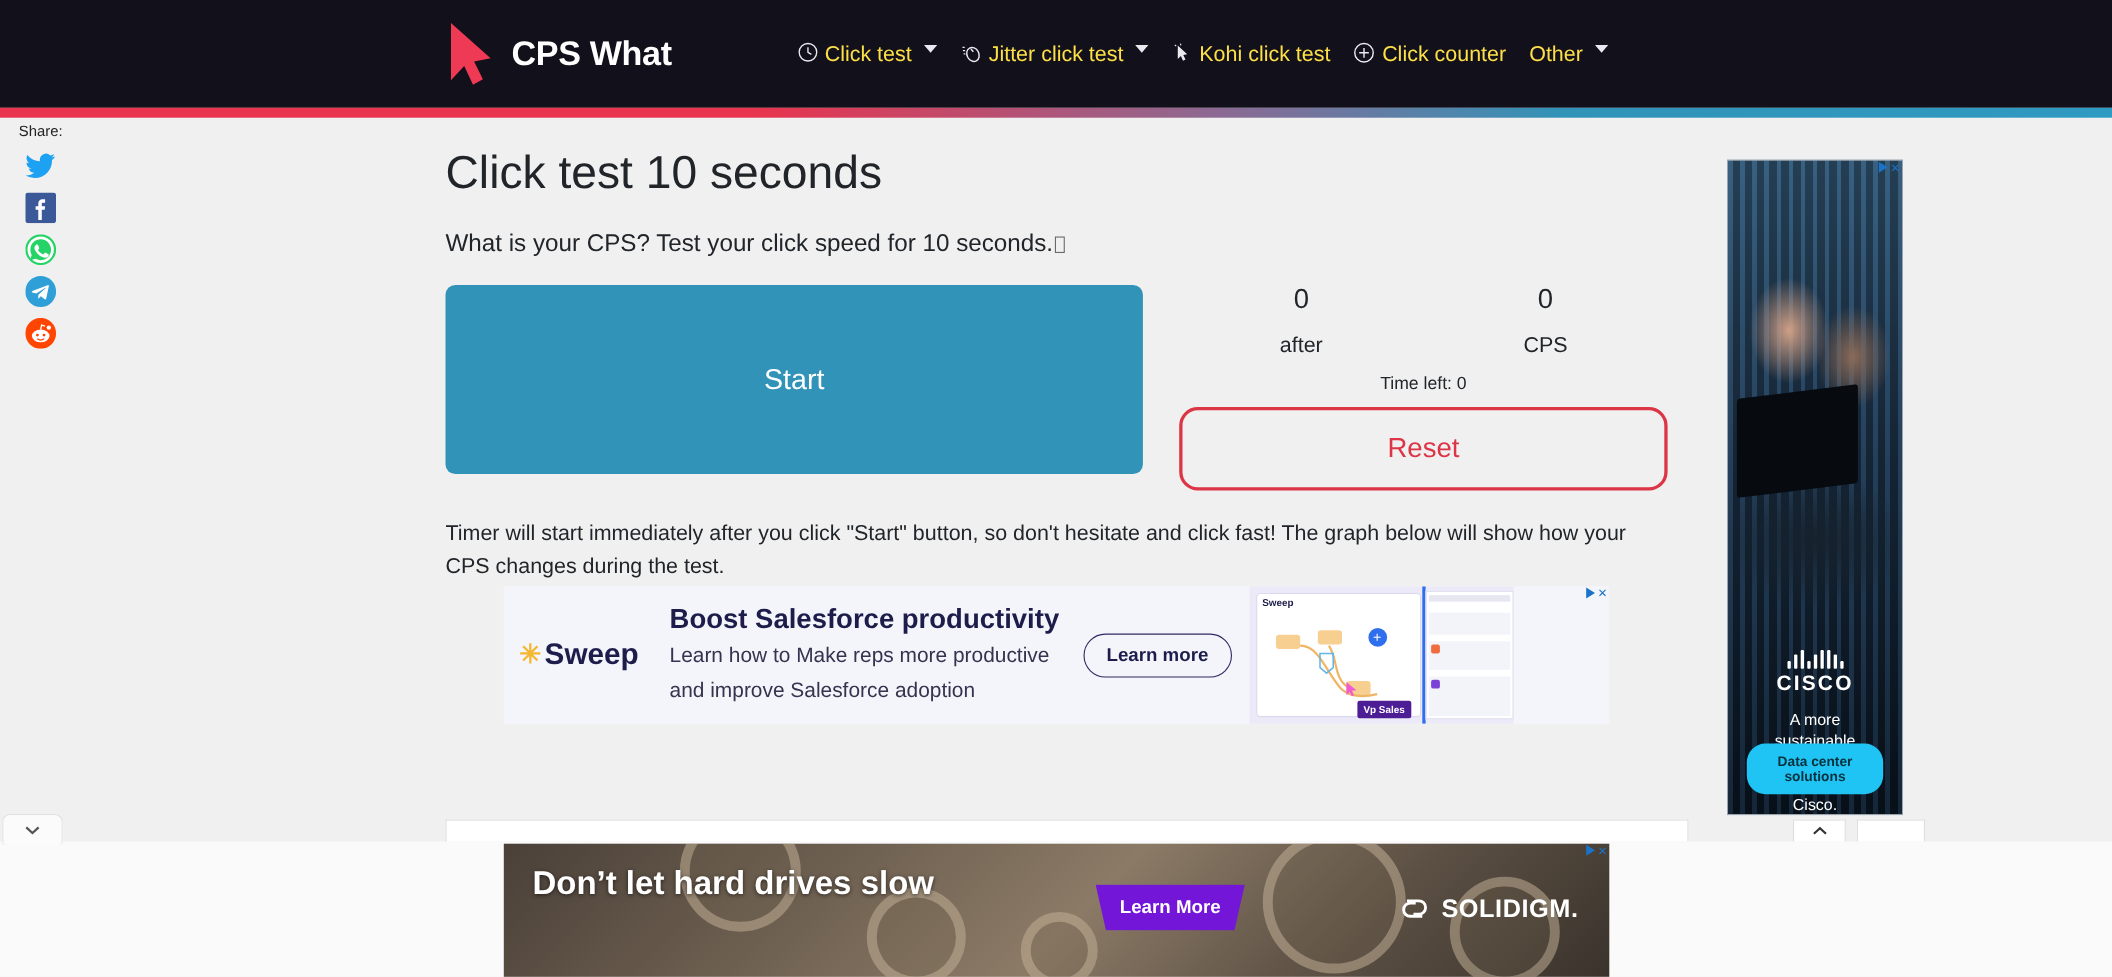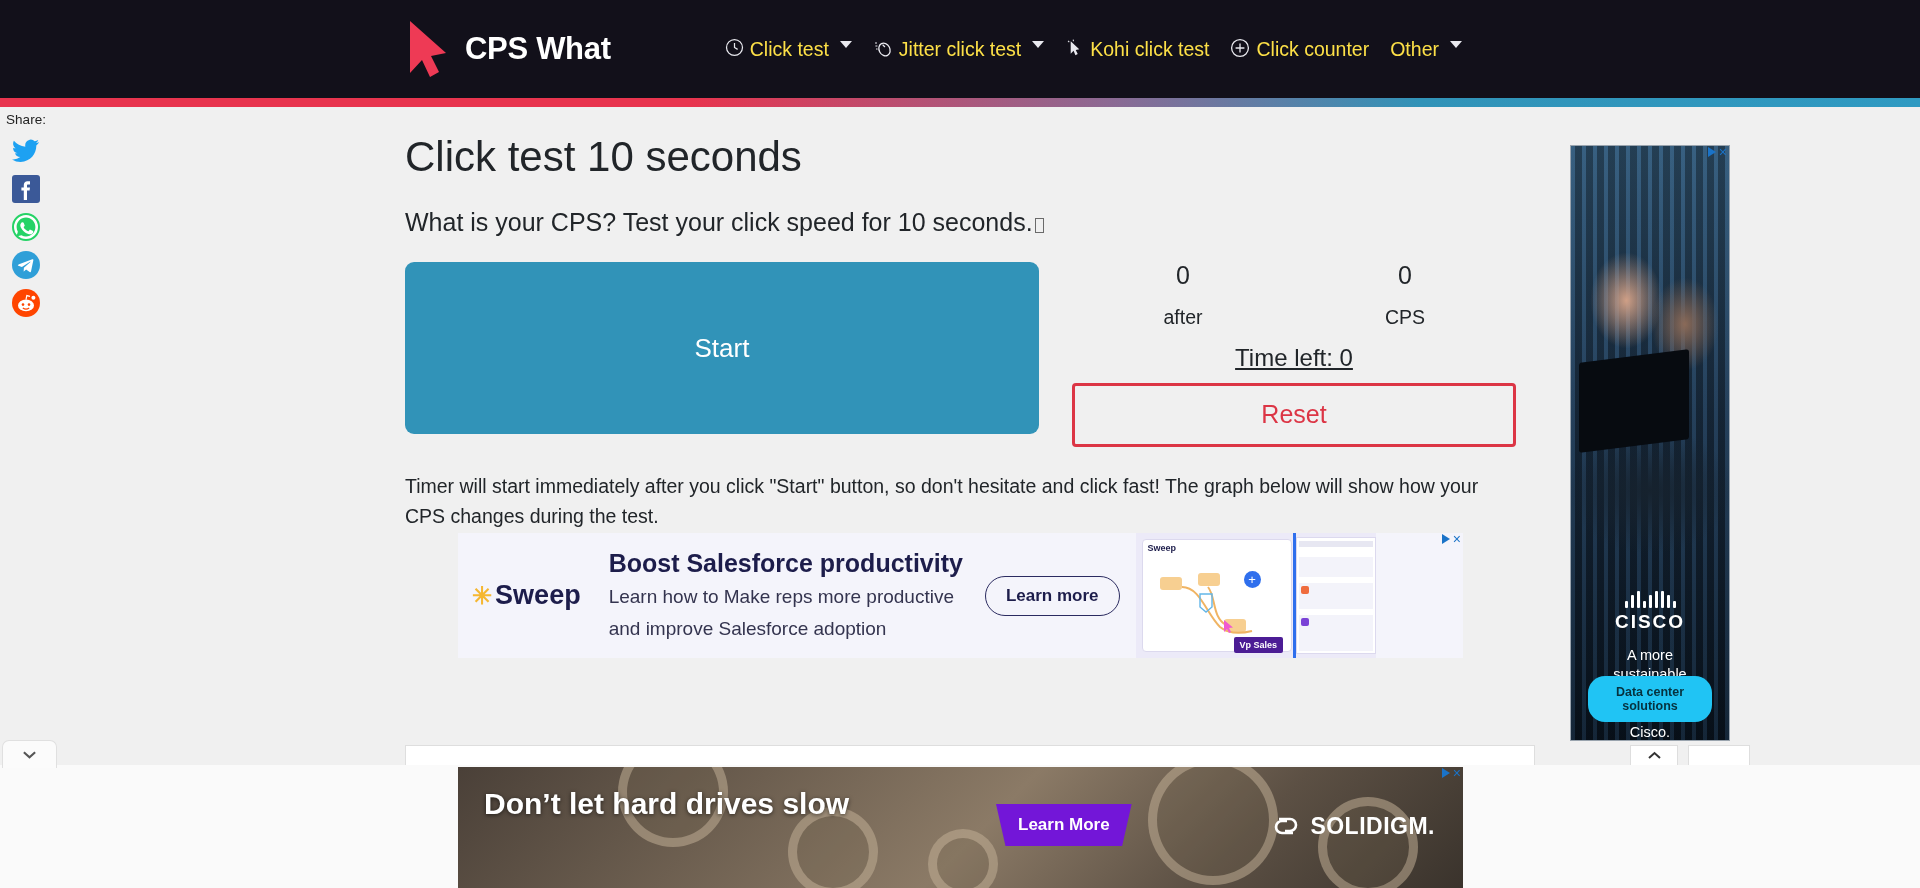--- a/index.html
+++ b/index.html
@@ -46,42 +46,42 @@
     margin-left: 5px; margin-top: 3px;
   }
   .gradient-bar {
     position: absolute; top: 98px; left: 0;
     width: 1920px; height: 9px;
     background: linear-gradient(90deg, #e8344e 0%, #e8344e 36%, #8b6a94 58%, #3193b8 74%, #2f9ac2 100%);
   }
 
   
   .share-bar {
-    position: absolute; left: 5px; top: 112px;
+    position: absolute; left: 16px; top: 112px;
     width: 42px;
     display: flex; flex-direction: column; align-items: center;
   }
   .share-label { font-size: 13.5px; color: #222; margin-bottom: 9px; }
   .share-ico {
     width: 30px; height: 30px; margin-bottom: 8px;
     display: flex; align-items: center; justify-content: center;
     cursor: pointer;
   }
 
   
   .main {
     position: absolute; left: 405px; top: 107px;
     width: 1130px;
   }
   h1.page-title {
     font-size: 42px; font-weight: normal; color: #212529;
     margin: 25px 0 0 0; line-height: 1.2;
   }
   .subtitle {
-    font-size: 25px; color: #212529; margin-top: 26px;
+    font-size: 22px; color: #212529; margin-top: 26px;
   }
   .glyph-box {
     display: inline-block; width: 9px; height: 15px;
     border: 1px solid #6a6a6a; vertical-align: -2px; margin-left: 2px;
   }
   .panel-row {
     display: flex; margin-top: 25px; gap: 33px;
   }
   .start-btn {
     width: 634px; height: 172px;
@@ -89,27 +89,27 @@
     color: #ffffff; font-size: 26px;
     display: flex; align-items: center; justify-content: center;
     cursor: pointer;
   }
   .stats-col { width: 444px; }
   .stats-top { display: flex; }
   .stat-cell { flex: 1; text-align: center; }
   .stat-num { font-size: 25px; color: #212529; line-height: 1.1; }
   .stat-lbl { font-size: 19.5px; color: #212529; margin-top: 16px; }
   .time-left {
-    text-align: center; font-size: 24px; color: #212529; margin-top: 15px; text-decoration: underline;
+    text-align: center; font-size: 16px; color: #212529; margin-top: 15px;
   }
   .reset-btn {
     margin-top: 11px;
-    width: 444px; height: 64px;
+    width: 444px; height: 76px;
     background: transparent;
-    border: 3px solid #dc3545; border-radius: 4px;
+    border: 3px solid #dc3545; border-radius: 17px;
     color: #dc3545; font-size: 25px;
     display: flex; align-items: center; justify-content: center;
     cursor: pointer;
   }
   .desc {
     font-size: 19.5px; color: #212529; line-height: 1.53;
     margin-top: 25px; width: 1105px;
   }
 
   

